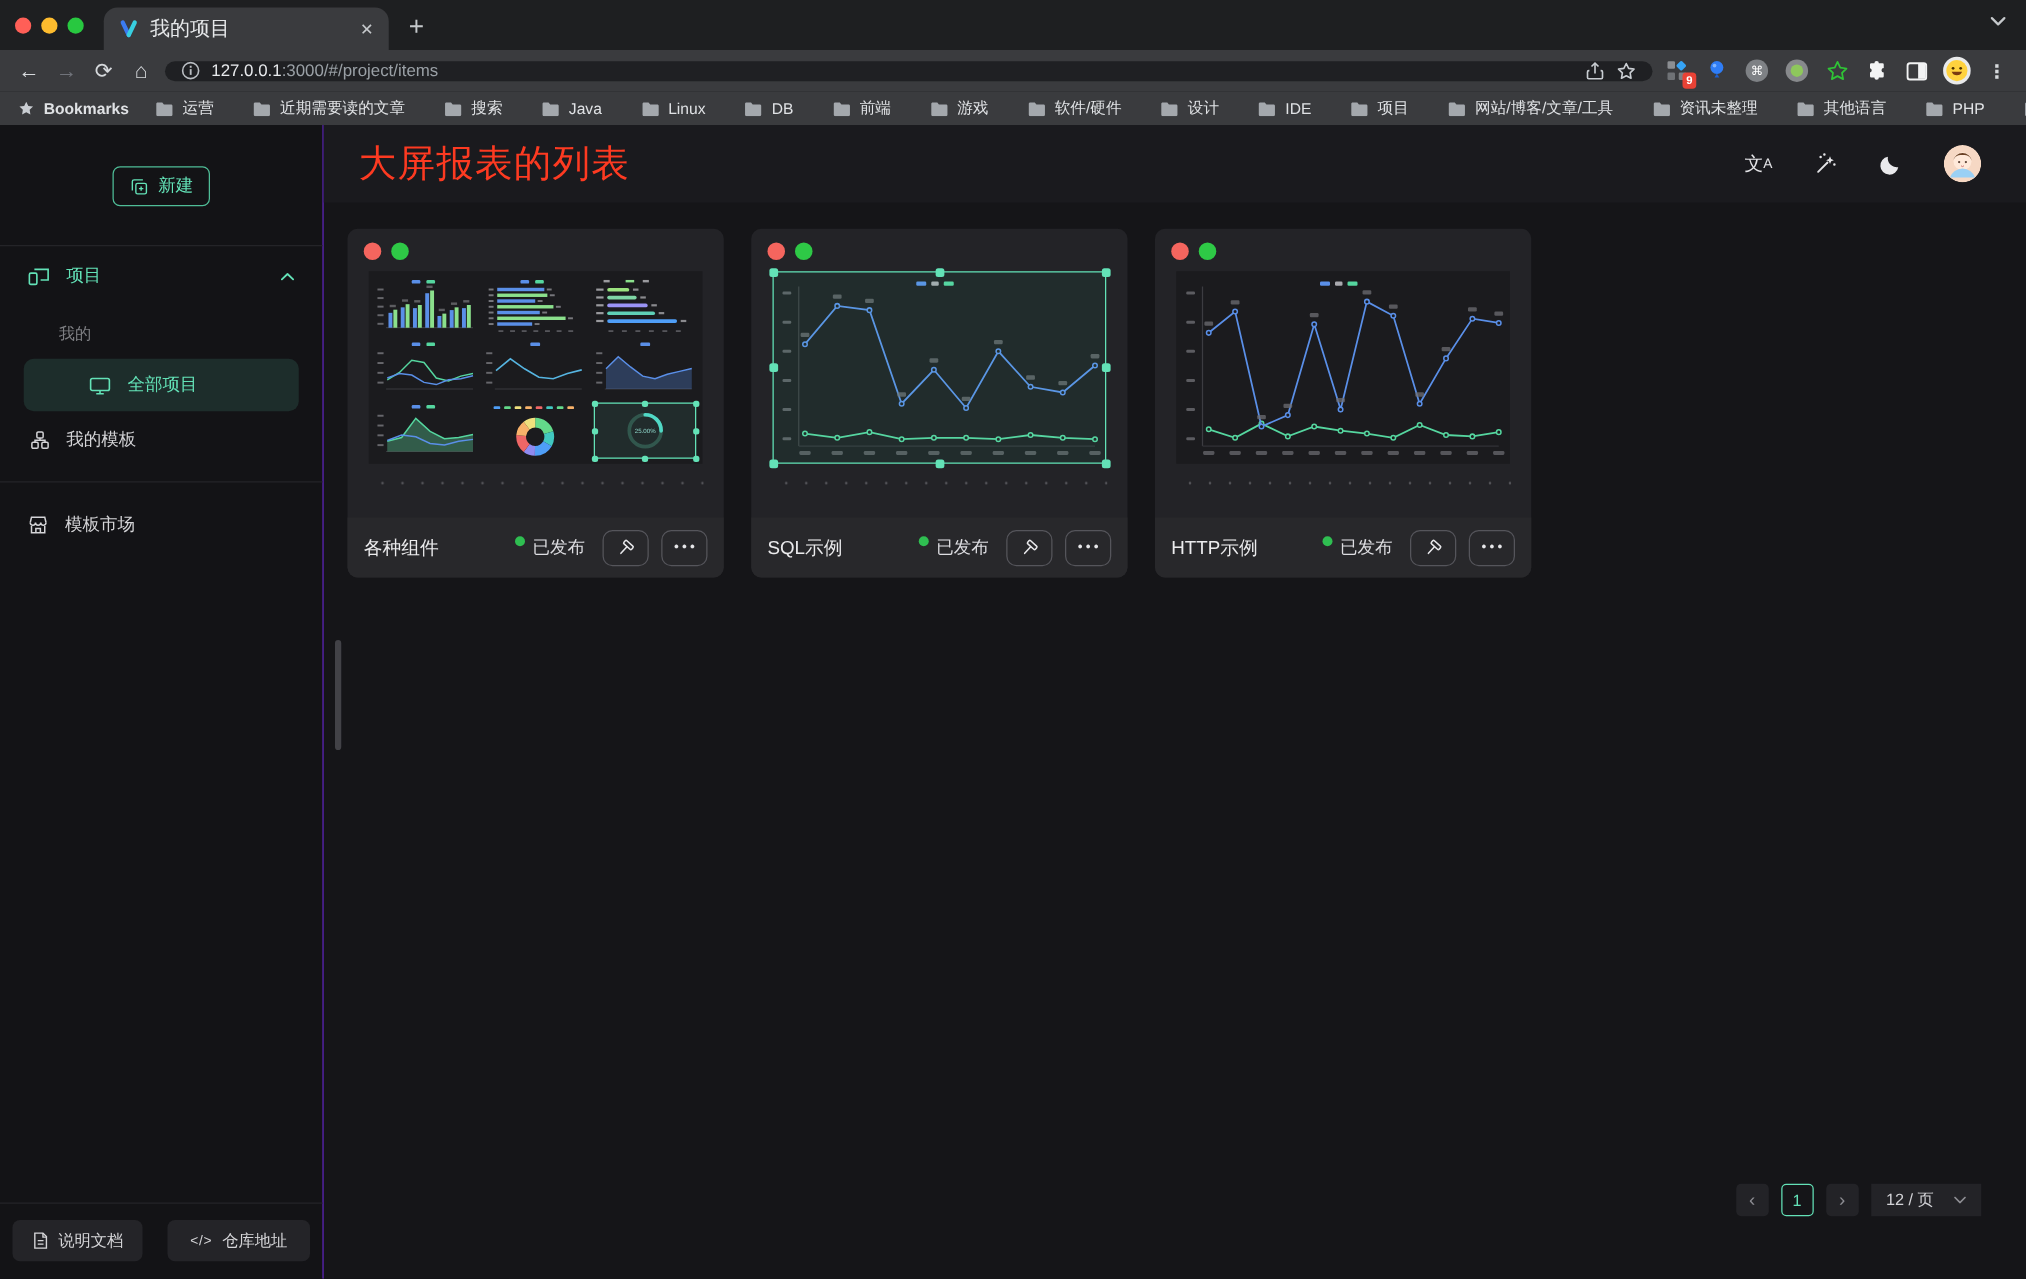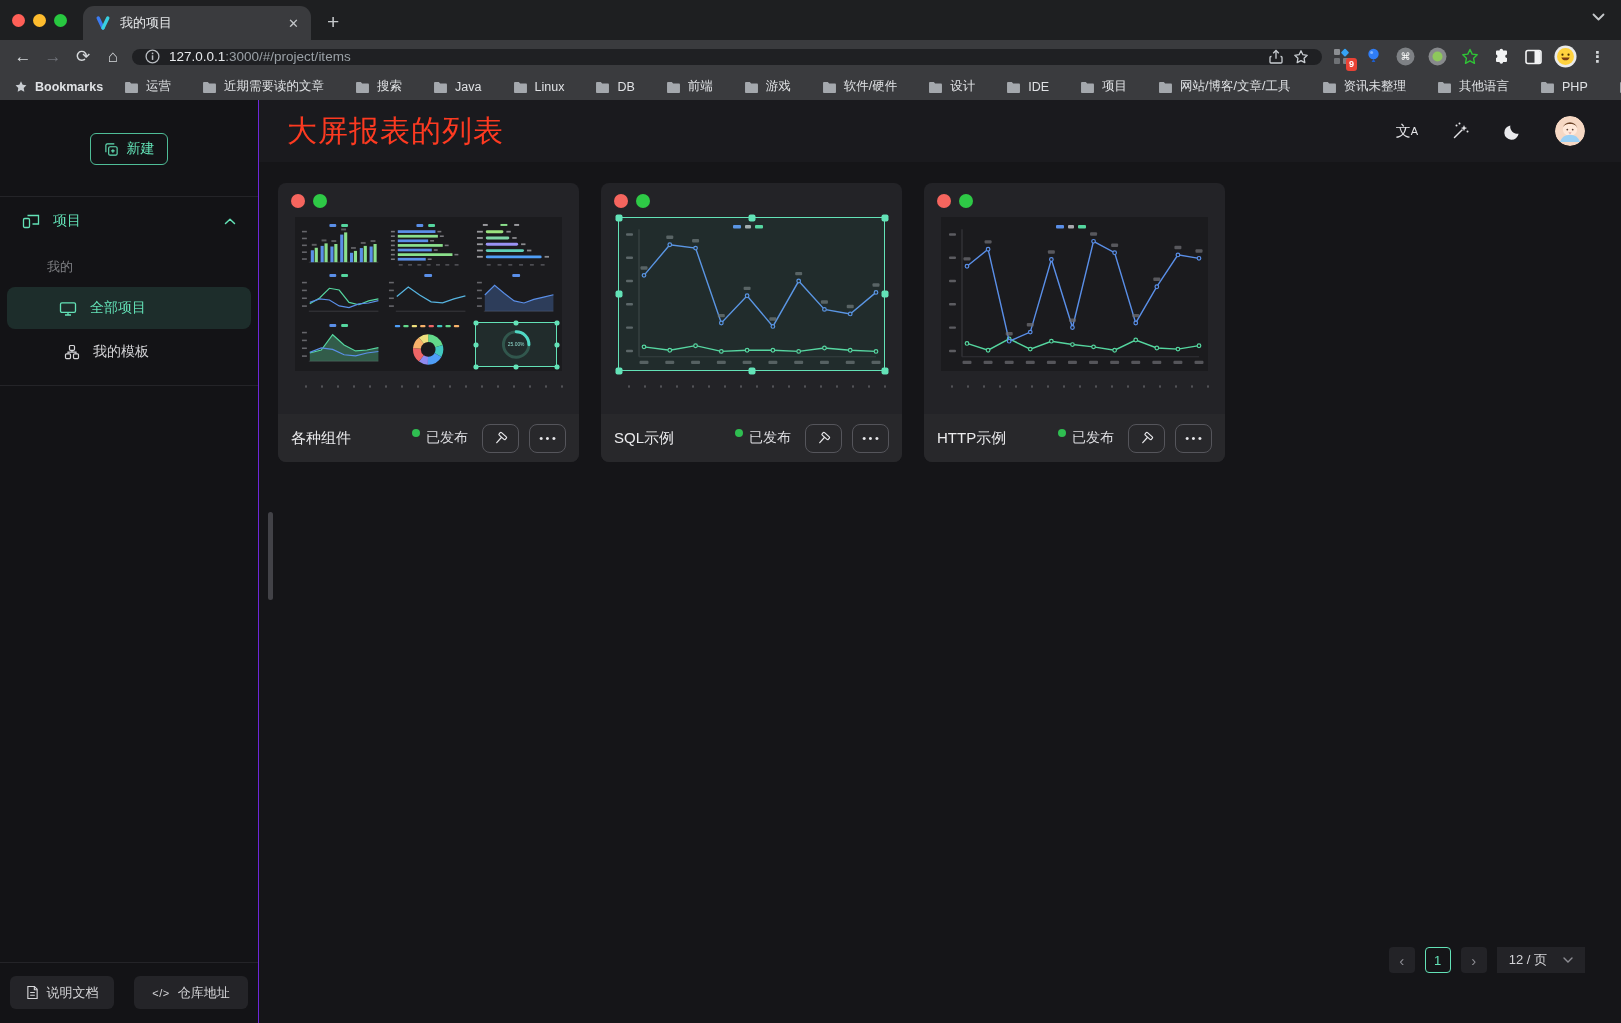--- a/index.html
+++ b/index.html
@@ -5,21 +5,21 @@
   *{box-sizing:border-box;margin:0;padding:0;user-select:none}
   html,body{width:1621px;height:1023px;overflow:hidden}
   body{font-family:"Liberation Sans","DejaVu Sans",sans-serif;background:#151518;color:#ddd;-webkit-font-smoothing:antialiased}
   svg{display:block}
 
   
   .tabstrip{height:40px;background:#1e1f21;display:flex;align-items:flex-end;position:relative}
   .traffic{display:flex;gap:8px;align-items:center;height:40px;padding:0 16px 0 12px}
   .light{width:13px;height:13px;border-radius:50%}
   .tab{width:228px;height:34px;background:#3a3b3e;border-radius:11px 11px 0 0;display:flex;align-items:center;padding:0 12px;gap:9px}
-  .tab-title{font-size:13px;color:#e6e8ea;flex:1;white-space:nowrap;overflow:hidden}
+  .tab-title{font-size:16px;color:#e6e8ea;flex:1;white-space:nowrap;overflow:hidden}
   .tab-close{color:#c5c8cb;font-size:13px;line-height:1}
   .newtab{color:#c5c8cb;font-size:21px;font-weight:300;margin:0 0 6px 16px}
   .tabsearch{position:absolute;right:16px;top:13px}
 
   .toolbar{height:33px;background:#3a3b3e;display:flex;align-items:center;padding:0 8px}
   .navbtn{width:30px;height:28px;display:flex;align-items:center;justify-content:center;color:#d6d9dc;font-size:17px;border-radius:50%}
   .navbtn.disabled{color:#70737a}
   .omnibox{flex:1;height:16px;background:#1f2023;border-radius:14px;display:flex;align-items:center;padding:0 13px;margin:0 8px 0 4px;gap:9px}
   .url{font-size:13.5px;color:#e8eaed;white-space:nowrap}
   .url .dim{color:#9aa0a6}
@@ -37,22 +37,22 @@
 
   
   .app{display:flex;height:923px}
   aside{width:259px;background:#131316;border-right:1px solid #6d28d9;display:flex;flex-direction:column}
   .newbtn{margin:33px auto 0;width:78px;height:32px;border:1px solid #4fbd97;border-radius:6px;color:#63e2b7;display:flex;align-items:center;justify-content:center;gap:8px;font-size:14px;background:transparent;cursor:pointer}
   .aside-div{border-top:1px solid #242428;margin-top:31px}
   .aside-div2{border-top:1px solid #242428;margin:10px 0}
   .grp{height:48px;display:flex;align-items:center;gap:13px;padding:0 22px;color:#63e2b7;font-size:14px}
   .grp .chev{margin-left:auto}
   .mylabel{color:#7e7f83;font-size:13px;padding:13px 0 11px 47px}
-  .nav-sel{margin:0 7px;height:42px;border-radius:8px;background:rgba(99,226,183,.13);display:flex;align-items:center;gap:13px;padding-left:52px;color:#63e2b7;font-size:14px}
-  .nav-item{height:46px;display:flex;align-items:center;gap:13px;padding-left:64px;color:#d4d4d7;font-size:14px}
+  .nav-sel{margin:0 19px;height:42px;border-radius:8px;background:rgba(99,226,183,.13);display:flex;align-items:center;gap:13px;padding-left:52px;color:#63e2b7;font-size:14px}
+  .nav-item{height:46px;display:flex;align-items:center;gap:13px;padding-left:24px;color:#d4d4d7;font-size:14px}
   .nav-item2{height:48px;display:flex;align-items:center;gap:13px;padding-left:22px;color:#d4d4d7;font-size:14px}
   .aside-foot{margin-top:auto;border-top:1px solid #242428;padding:13px 10px 14px;display:flex;justify-content:space-between}
   .foot-btn{height:33px;background:#242428;border:none;border-radius:6px;color:#d6d6d9;font-size:13px;display:flex;align-items:center;justify-content:center;gap:8px;padding:0 14px;cursor:pointer}
   .codeglyph{font-size:11px;color:#d6d6d9;letter-spacing:.5px}
 
   main{flex:1;display:flex;flex-direction:column;position:relative;background:#151518}
   .app-header{height:62px;background:#1a1a1e;display:flex;align-items:center;padding:0 36px 0 28px}
   .page-title{font-size:30px;color:#fd3a21;letter-spacing:1px;font-weight:400}
   .header-icons{margin-left:auto;display:flex;align-items:center;gap:33px}
   .hicon{color:#e4e4e7;display:flex;align-items:center;cursor:pointer}
@@ -365,20 +365,28 @@
           <rect x="1.5" y="9.8" width="5" height="4.8" rx="1"></rect>
           <rect x="9.5" y="9.8" width="5" height="4.8" rx="1"></rect>
           <rect x="5.5" y="1.5" width="5" height="4.8" rx="1"></rect>
           <path d="M8 6.4v1.8M4 9.8V8.2h8v1.6"></path>
         </svg>
       <span>我的模板</span>
     </div>
 
     <div class="aside-div2"></div>
 
+    <div class="nav-item2">
+      <svg width="17" height="16" viewBox="0 0 17 16" fill="none" stroke="#d4d4d7" stroke-width="1.2">
+          <path d="M2.2 6 3.2 1.8h10.6L14.8 6"></path>
+          <path d="M2.2 6c0 1.2.9 2.1 2.1 2.1s2.1-.9 2.1-2.1c0 1.2.9 2.1 2.1 2.1s2.1-.9 2.1-2.1c0 1.2.9 2.1 2.1 2.1s2.1-.9 2.1-2.1"></path>
+          <path d="M3.2 8.8v5.4h10.6V8.8M6.7 14.2v-3.4h3.6v3.4"></path>
+        </svg>
+      <span>模板市场</span>
+    </div>
 
     <div class="aside-foot">
       <button class="foot-btn" style="width:104px">
         <svg width="13" height="15" viewBox="0 0 14 16" fill="none" stroke="#d6d6d9" stroke-width="1.2">
             <path d="M2 1.5h7L12 4.5v10H2z"></path>
             <path d="M9 1.5V5h3"></path>
             <path d="M4.5 8h5M4.5 11h5"></path>
           </svg>
         <span>说明文档</span>
       </button>

